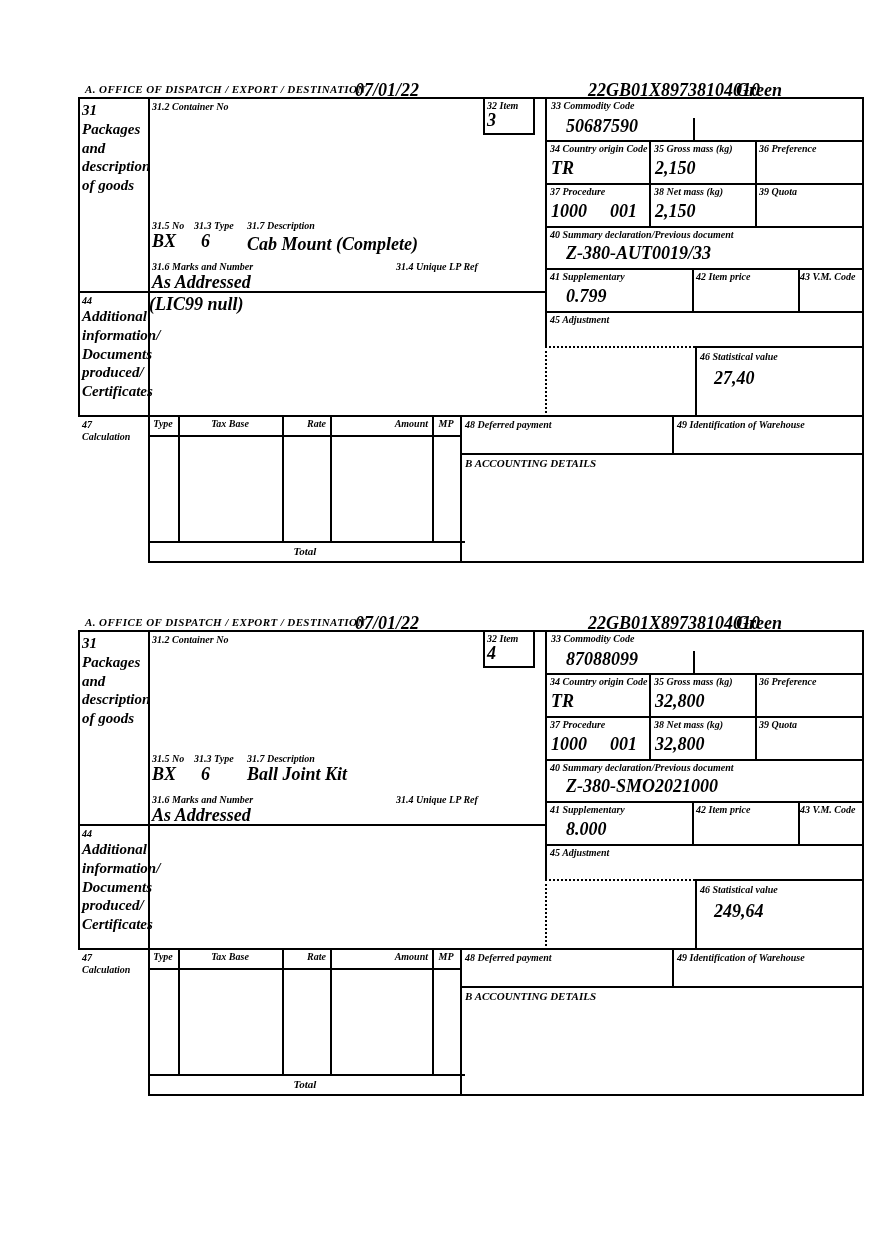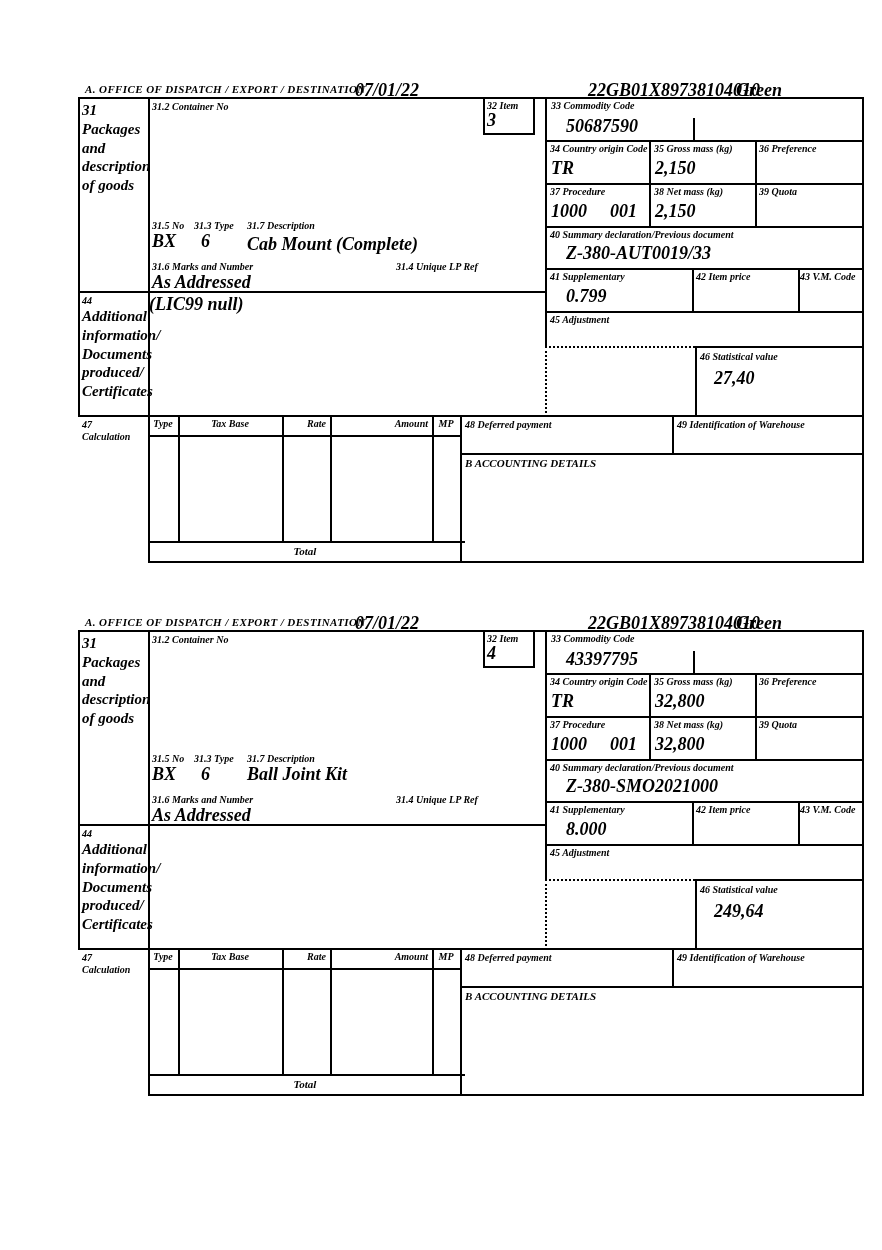--- a/index.html
+++ b/index.html
@@ -187,21 +187,21 @@
   <div class="lbl" style="left:247px;top:140px">31.7 Description</div>
   <div class="val" style="left:152px;top:151px">BX</div>
   <div class="val" style="left:201px;top:151px">6</div>
   <div class="val" style="left:247px;top:151px">Ball Joint Kit</div>
   <div class="lbl" style="left:152px;top:181px">31.6 Marks and Number</div>
   <div class="lbl" style="left:396px;top:181px">31.4 Unique LP Ref</div>
   <div class="val" style="left:152px;top:192px">As Addressed</div>
   <div class="val" style="left:149px;top:214px"></div>
 
   <div class="lbl" style="left:551px;top:20px">33 Commodity Code</div>
-  <div class="val" style="left:566px;top:36px">43397795</div>
+  <div class="val" style="left:566px;top:36px">87088099</div>
   <div class="lbl" style="left:550px;top:63px">34 Country origin Code</div>
   <div class="val" style="left:551px;top:78px">TR</div>
   <div class="lbl" style="left:654px;top:63px">35 Gross mass (kg)</div>
   <div class="val" style="left:655px;top:78px">32,800</div>
   <div class="lbl" style="left:759px;top:63px">36 Preference</div>
   <div class="lbl" style="left:550px;top:106px">37 Procedure</div>
   <div class="val" style="left:551px;top:121px">1000</div>
   <div class="val" style="left:610px;top:121px">001</div>
   <div class="lbl" style="left:654px;top:106px">38 Net mass (kg)</div>
   <div class="val" style="left:655px;top:121px">32,800</div>

